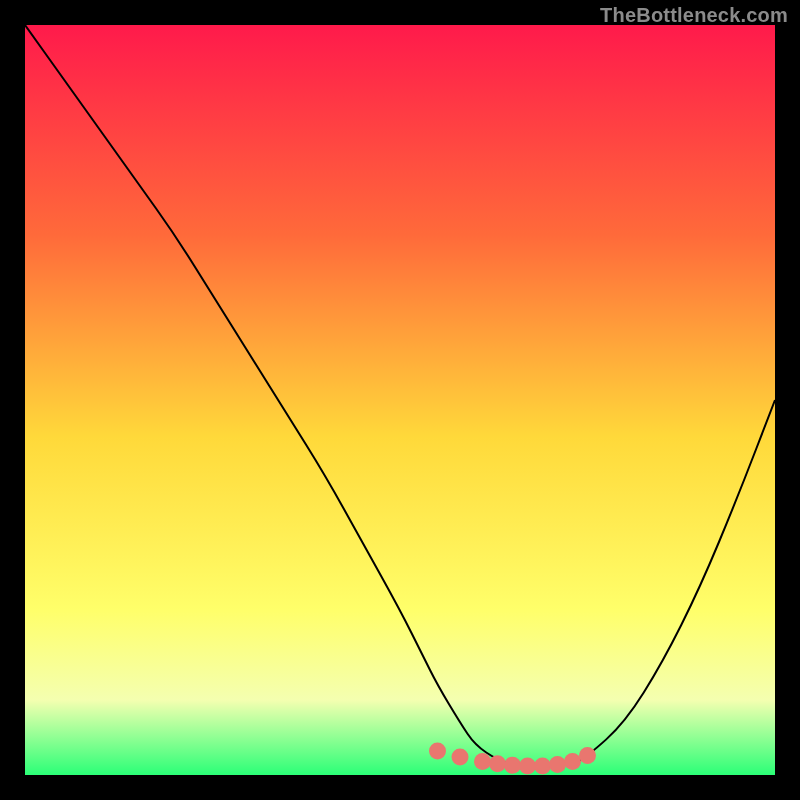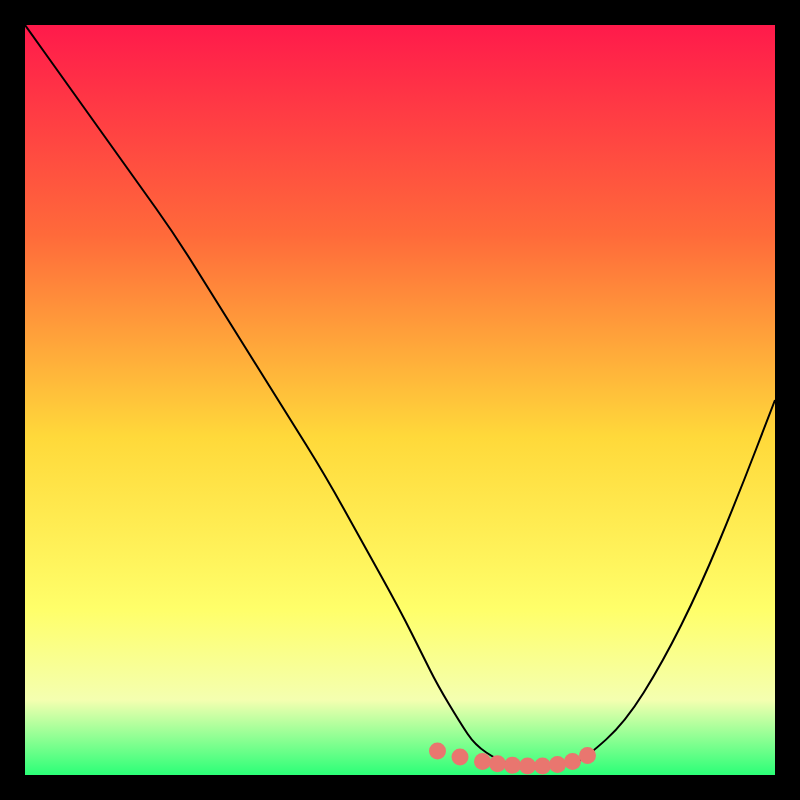--- a/index.html
+++ b/index.html
@@ -43,20 +43,21 @@
     width: 750px;
     height: 750px;
     display: block;
   }
 </style>
 </head>
 <body>
 
 <div class="stage">
 
+  <div class="watermark">TheBottleneck.com</div>
 
   <div class="plot-frame">
 
     <svg class="plot-svg" viewBox="0 0 750 750" preserveAspectRatio="none">
       <defs>
         <linearGradient id="bg-grad" x1="0" y1="0" x2="0" y2="1">
             <stop offset="0%" stop-color="#ff1a4b"></stop>
             <stop offset="28.000000000000004%" stop-color="#ff6a3a"></stop>
             <stop offset="55.00000000000001%" stop-color="#ffd93a"></stop>
             <stop offset="78%" stop-color="#ffff6a"></stop>

